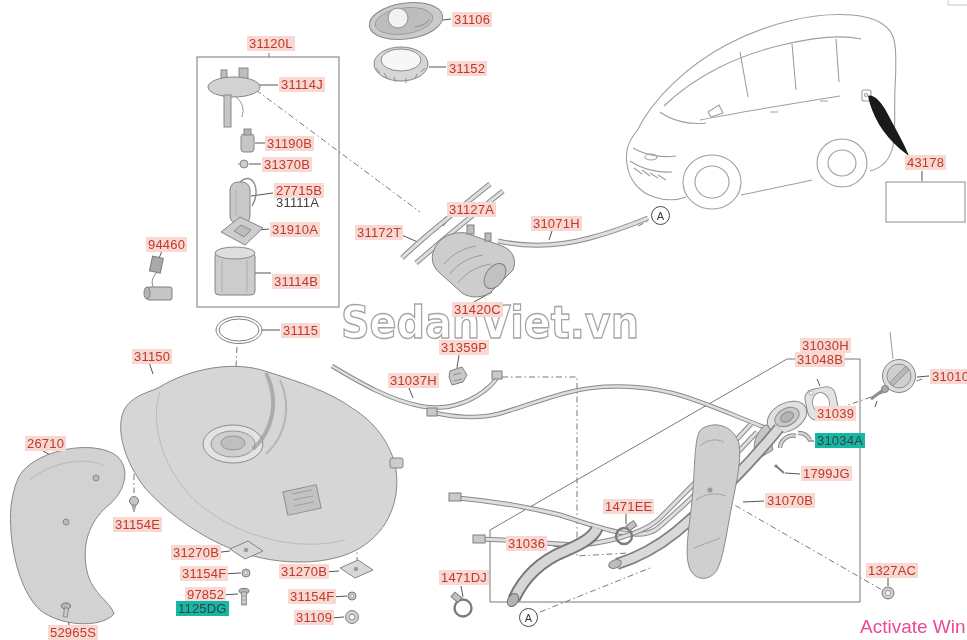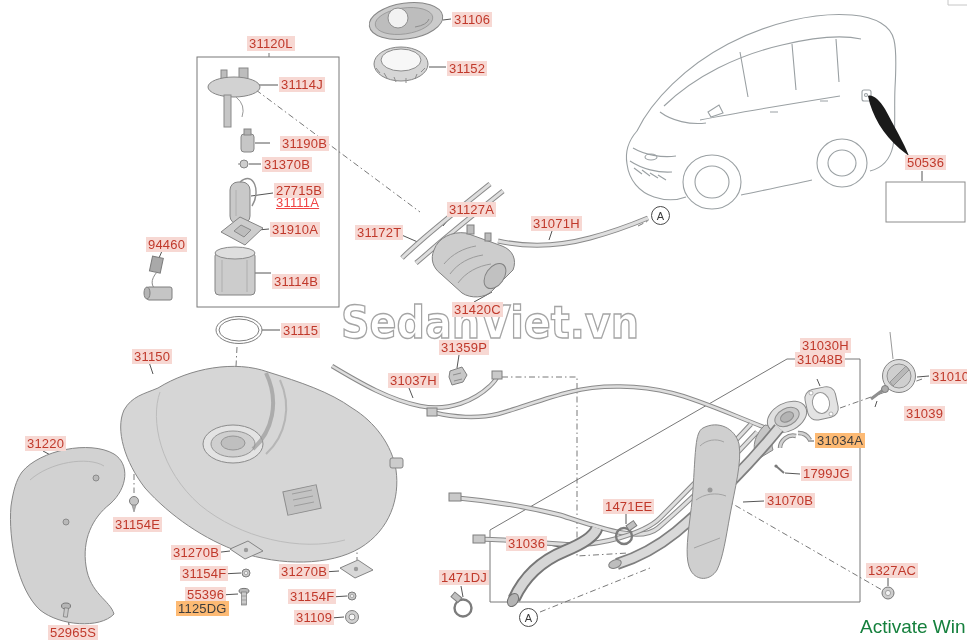--- a/index.html
+++ b/index.html
@@ -1,25 +1,25 @@
 <!DOCTYPE html>
 <html><head>
 <meta charset="utf-8">
 <style>
   html,body{margin:0;padding:0;background:#fff;}
   .canvas{position:relative;width:967px;height:640px;background:#ffffff;overflow:hidden;
           font-family:"Liberation Sans",sans-serif;}
   .art{position:absolute;left:0;top:0;}
   .lbl{position:absolute;font-size:13px;line-height:15px;padding:0 2px;background:#f7d8d3;
        color:#c0392b;white-space:nowrap;letter-spacing:.2px;}
-  .lbl.alt{background:#fdba74;color:#3d3d3d;}
-  .lbl.plain{background:transparent;color:#ef4444;text-decoration:underline;}
+  .lbl.alt{background:#14b8a6;color:#3d3d3d;}
+  .lbl.plain{background:transparent;color:#404040;}
   .callout{position:absolute;width:17px;height:17px;border:1.3px solid #4a4a4a;border-radius:50%;
            color:#3a3a3a;font-size:11px;display:flex;align-items:center;justify-content:center;background:#fff;}
-  .oswm{position:absolute;left:860px;top:616px;width:107px;font-size:19px;color:#15803d;
+  .oswm{position:absolute;left:860px;top:616px;width:107px;font-size:19px;color:#ec4899;
         white-space:nowrap;overflow:hidden;}
 </style>
 </head>
 <body>
 
 <div class="canvas">
 
 <svg class="art" width="967" height="640" viewBox="0 0 967 640">
 
   <g fill="none" stroke="#787878" stroke-width="1">
@@ -322,50 +322,50 @@
     <circle cx="888" cy="593" r="2.6" fill="#f2f2f2" stroke="#8a8a8a" stroke-width=".7"></circle>
   </g>
 
   <text x="341" y="338" textLength="298" lengthAdjust="spacingAndGlyphs" font-family="DejaVu Sans, sans-serif" font-size="45" font-weight="bold" fill="rgba(255,255,255,0.55)" stroke="#a5a5a5" stroke-width="1.4">SedanViet.vn</text>
 </svg>
 
 <div class="lbl" style="left:452px;top:12px">31106</div>
 <div class="lbl" style="left:447px;top:61px">31152</div>
 <div class="lbl" style="left:247px;top:36px">31120L</div>
 <div class="lbl" style="left:279px;top:77px">31114J</div>
-<div class="lbl" style="left:280px;top:136px">31190B</div>
+<div class="lbl" style="left:265px;top:136px">31190B</div>
 <div class="lbl" style="left:262px;top:157px">31370B</div>
 <div class="lbl" style="left:274px;top:183px">27715B</div>
 <div class="lbl plain" style="left:274px;top:195px">31111A</div>
 <div class="lbl" style="left:270px;top:222px">31910A</div>
 <div class="lbl" style="left:272px;top:274px">31114B</div>
 <div class="lbl" style="left:146px;top:237px">94460</div>
 <div class="lbl" style="left:281px;top:323px">31115</div>
 <div class="lbl" style="left:132px;top:349px">31150</div>
-<div class="lbl" style="left:25px;top:436px">31220</div>
+<div class="lbl" style="left:25px;top:436px">26710</div>
 <div class="lbl" style="left:48px;top:625px">52965S</div>
 <div class="lbl" style="left:113px;top:517px">31154E</div>
 <div class="lbl" style="left:171px;top:545px">31270B</div>
 <div class="lbl" style="left:180px;top:566px">31154F</div>
-<div class="lbl" style="left:185px;top:587px">55396</div>
+<div class="lbl" style="left:185px;top:587px">97852</div>
 <div class="lbl alt" style="left:176px;top:601px">1125DG</div>
 <div class="lbl" style="left:279px;top:564px">31270B</div>
 <div class="lbl" style="left:288px;top:589px">31154F</div>
 <div class="lbl" style="left:294px;top:610px">31109</div>
 <div class="lbl" style="left:447px;top:202px">31127A</div>
 <div class="lbl" style="left:355px;top:225px">31172T</div>
 <div class="lbl" style="left:531px;top:216px">31071H</div>
 <div class="lbl" style="left:452px;top:302px">31420C</div>
 <div class="lbl" style="left:439px;top:340px">31359P</div>
 <div class="lbl" style="left:388px;top:373px">31037H</div>
-<div class="lbl" style="left:905px;top:155px">50536</div>
+<div class="lbl" style="left:905px;top:155px">43178</div>
 <div class="lbl" style="left:800px;top:338px">31030H</div>
 <div class="lbl" style="left:795px;top:352px">31048B</div>
 <div class="lbl" style="left:930px;top:369px">31010</div>
-<div class="lbl" style="left:904px;top:406px">31039</div>
+<div class="lbl" style="left:815px;top:406px">31039</div>
 <div class="lbl alt" style="left:815px;top:433px">31034A</div>
 <div class="lbl" style="left:801px;top:466px">1799JG</div>
 <div class="lbl" style="left:765px;top:493px">31070B</div>
 <div class="lbl" style="left:603px;top:499px">1471EE</div>
 <div class="lbl" style="left:506px;top:536px">31036</div>
 <div class="lbl" style="left:439px;top:570px">1471DJ</div>
 <div class="lbl" style="left:866px;top:563px">1327AC</div>
 
 <div class="callout" style="left:651px;top:206px">A</div>
 <div class="callout" style="left:519px;top:608px">A</div>

